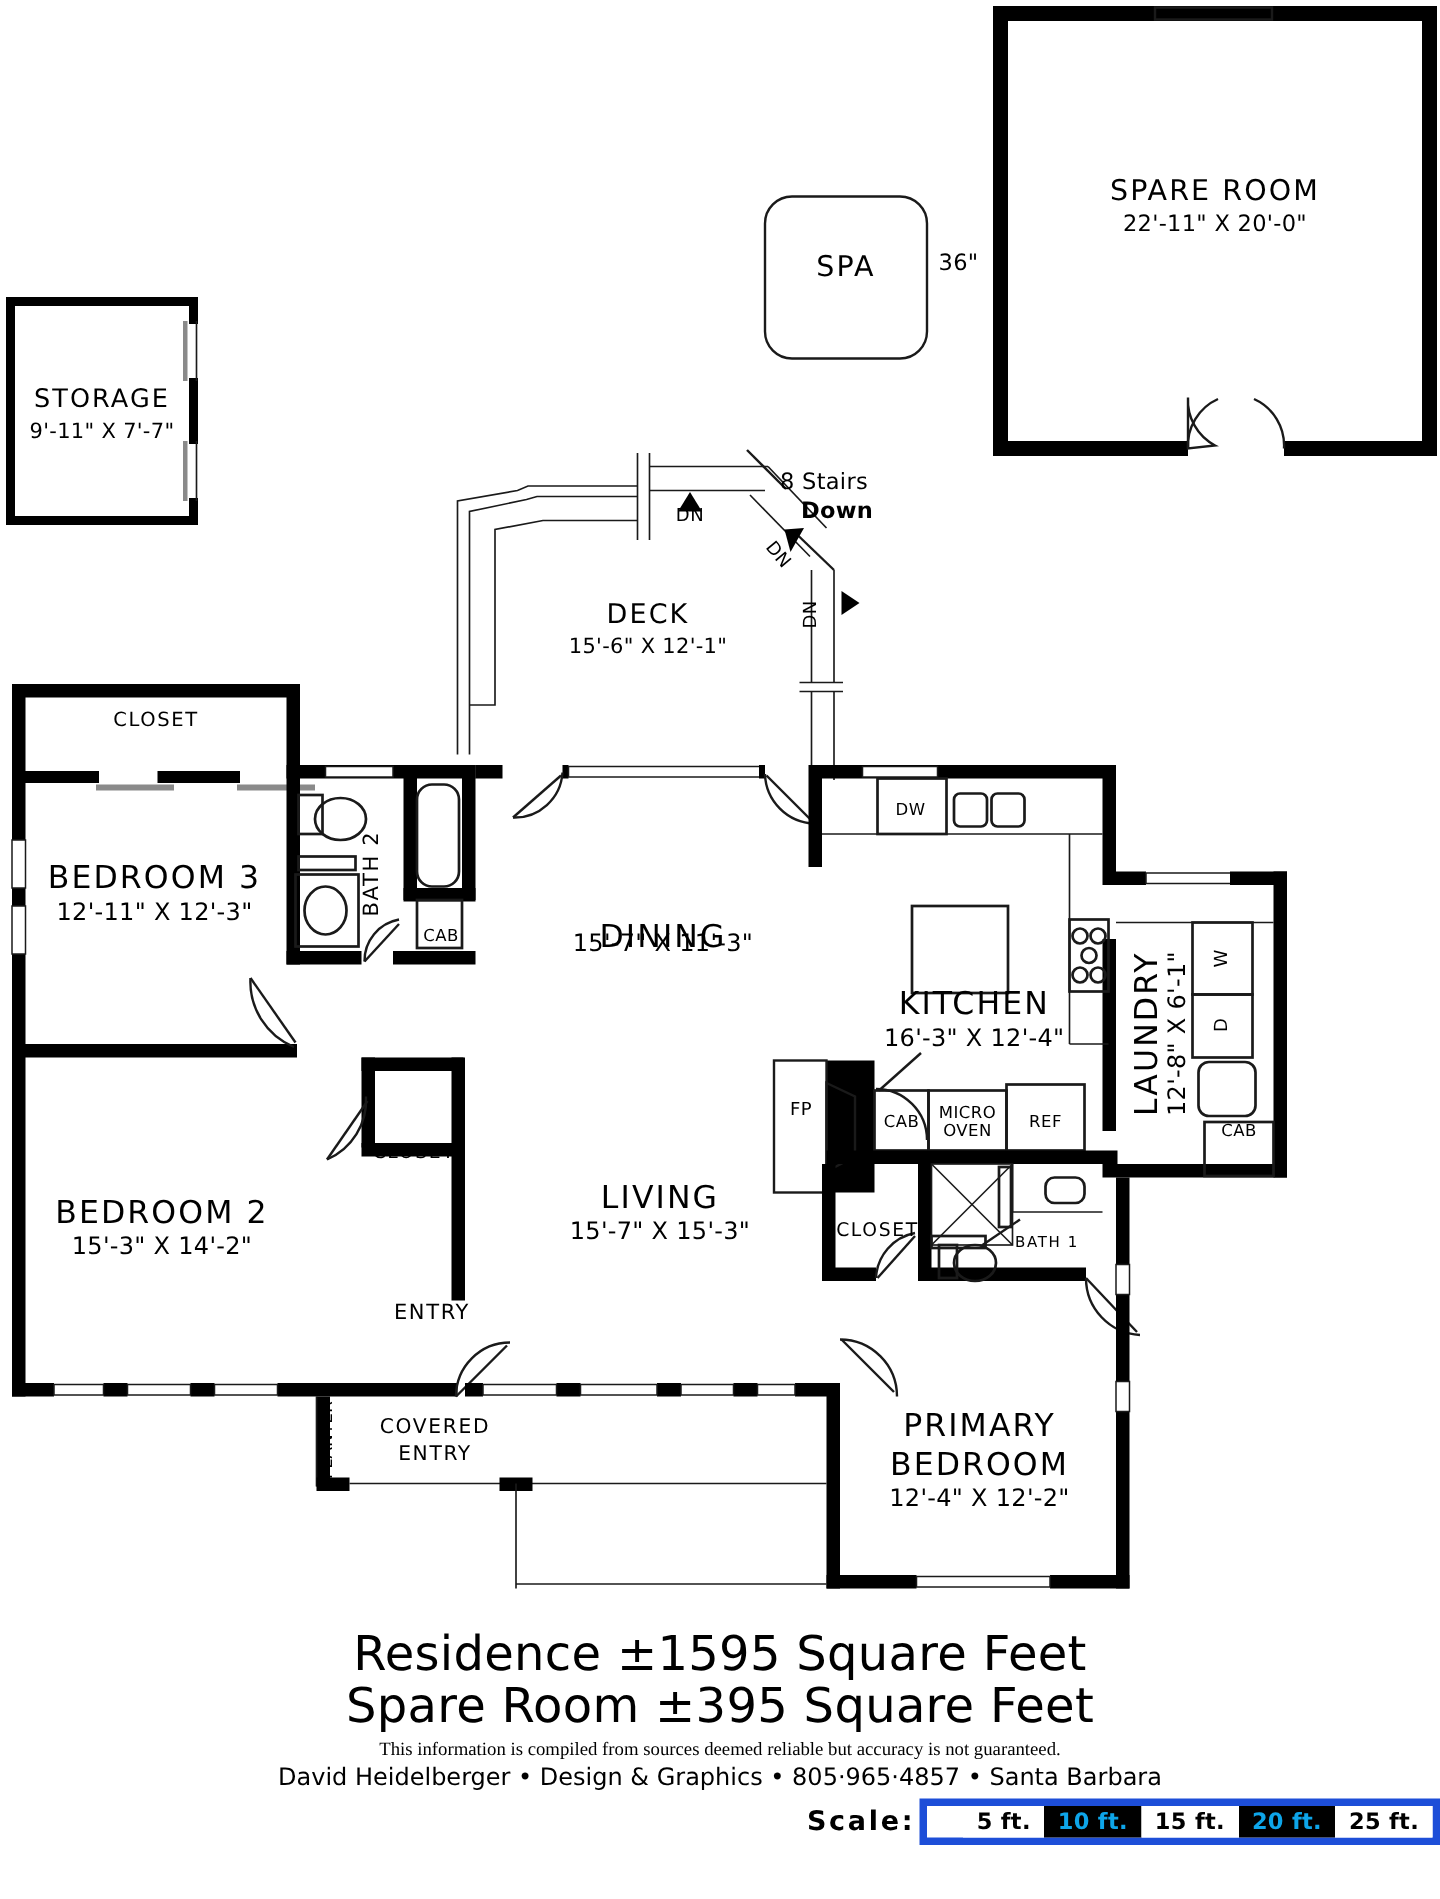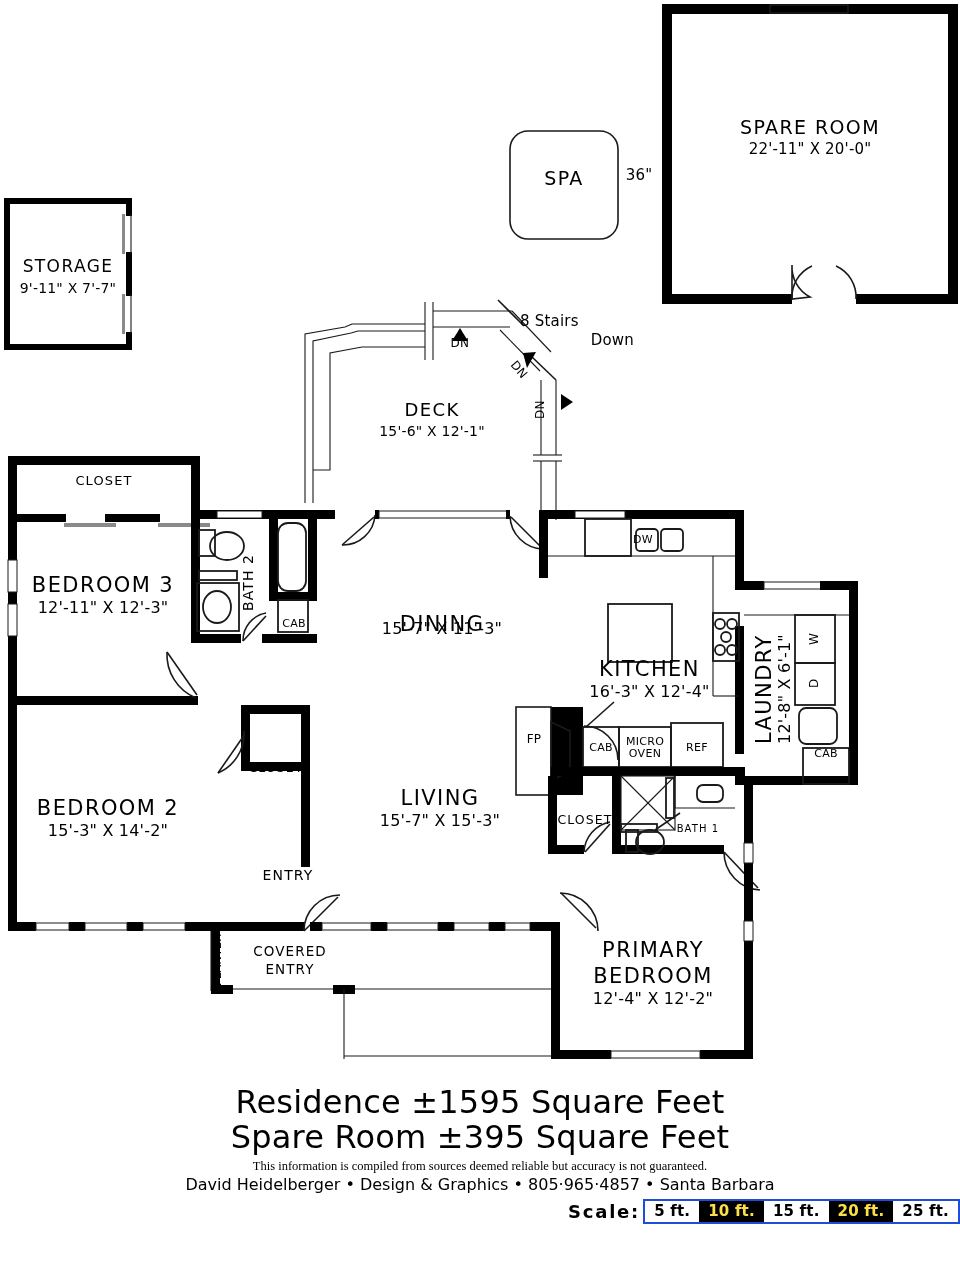--- a/index.html
+++ b/index.html
@@ -13,23 +13,23 @@
   .tiny{font-size:10.5px;letter-spacing:0.3px;}
   .vert{writing-mode:vertical-rl;transform:rotate(180deg);}
   .vert2{writing-mode:vertical-rl;}
   .titlewrap{position:absolute;left:0;top:1085px;width:960px;text-align:center;}
   .t1{font-size:39px;letter-spacing:0.5px;line-height:1.02;}
   .t2{font-size:32px;letter-spacing:0.2px;line-height:1.08;}
   .disc{font-size:12.5px;line-height:1.25;margin-top:5px;font-family:Liberation Serif, serif;}
   .credit{font-size:16px;line-height:1.3;}
   .scalerow{display:flex;align-items:center;justify-content:flex-end;margin-top:3px;margin-left:45px;}
   .scaleword{font-size:18px;letter-spacing:1.8px;font-weight:bold;margin-right:3px;}
-  .scalebar{display:flex;border:2px solid #1d4ed8;}
+  .scalebar{display:flex;border:5px solid #1d4ed8;padding-left:24px;}
   .seg{font-size:15px;font-weight:bold;padding:1px 9px 2px 9px;letter-spacing:0.2px;}
-  .seg.dark{background:#000;color:#fde047;}
+  .seg.dark{background:#000;color:#0ea5e9;}
   .seg.light{background:#fff;color:#000;}
 </style>
 </head>
 <body>
 
 <svg id="plan" viewBox="0 0 960 1266">
   <defs>
     <style>
       .w { fill:#000; }                              /* thick wall fill */
       .tl{ fill:none; stroke:#1a1a1a; stroke-width:1.6; }  /* thin line */
@@ -282,21 +282,21 @@
 <div class="lbl rname" style="left:660px;top:117px;width:300px;">SPARE ROOM</div>
 <div class="lbl rdim" style="left:660px;top:141px;width:300px;">22'-11" X 20'-0"</div>
 
 <div class="lbl rname" style="left:510px;top:168px;width:108px;">SPA</div>
 <div class="lbl rdim" style="left:614px;top:167px;width:50px;">36"</div>
 
 <div class="lbl rname" style="left:4px;top:257px;width:128px;font-size:17px;">STORAGE</div>
 <div class="lbl rdim" style="left:4px;top:280px;width:128px;font-size:14px;">9'-11" X 7'-7"</div>
 
 <div class="lbl rdim" style="left:520px;top:313px;width:100px;text-align:left;">8 Stairs</div>
-<div class="lbl rdim" style="left:534px;top:332px;width:100px;text-align:right;">Down</div>
+<div class="lbl rdim" style="left:534px;top:332px;width:100px;text-align:left;font-weight:bold;">Down</div>
 
 <div class="lbl tiny" style="left:440px;top:337px;width:40px;font-size:12px;">DN</div>
 <div class="lbl tiny vert2" style="left:511px;top:355px;width:14px;height:30px;font-size:12px;transform:rotate(-40deg);">DN</div>
 <div class="lbl tiny vert" style="left:534px;top:394px;width:14px;height:32px;font-size:12px;">DN</div>
 
 <div class="lbl rname" style="left:352px;top:400px;width:160px;font-size:18px;">DECK</div>
 <div class="lbl rdim" style="left:352px;top:423px;width:160px;font-size:14px;">15'-6" X 12'-1"</div>
 
 <div class="lbl small" style="left:10px;top:474px;width:188px;">CLOSET</div>
 
@@ -305,21 +305,21 @@
 
 <div class="lbl small vert" style="left:240px;top:551px;width:18px;height:62px;font-size:14px;">BATH 2</div>
 <div class="lbl tiny" style="left:278px;top:618px;width:32px;font-size:11px;">CAB</div>
 
 <div class="lbl rname" style="left:352px;top:594px;width:180px;font-size:21px;margin-top:18px;">DINING</div>
 <div class="lbl rdim" style="left:352px;top:620px;width:180px;font-size:16px;">15'-7" X 11'-3"</div>
 
 <div class="lbl rname" style="left:562px;top:657px;width:175px;font-size:21px;">KITCHEN</div>
 <div class="lbl rdim" style="left:562px;top:683px;width:175px;font-size:16px;">16'-3" X 12'-4"</div>
 
-<div class="lbl tiny" style="left:590px;top:534px;width:34px;font-size:11px;margin-left:36px;">DW</div>
+<div class="lbl tiny" style="left:590px;top:534px;width:34px;font-size:11px;">DW</div>
 
 <div class="lbl rname vert" style="left:752px;top:629px;width:24px;height:120px;font-size:21px;">LAUNDRY</div>
 <div class="lbl rdim  vert" style="left:776px;top:629px;width:22px;height:120px;font-size:16px;">12'-8" X 6'-1"</div>
 <div class="lbl tiny vert" style="left:808px;top:624px;width:14px;height:30px;font-size:12px;">W</div>
 <div class="lbl tiny vert" style="left:808px;top:668px;width:14px;height:30px;font-size:12px;">D</div>
 <div class="lbl tiny" style="left:806px;top:748px;width:40px;font-size:11px;">CAB</div>
 
 <div class="lbl small" style="left:241px;top:761px;width:70px;font-size:12.5px;">CLOSET</div>
 
 <div class="lbl rname" style="left:8px;top:796px;width:200px;font-size:21px;">BEDROOM 2</div>

